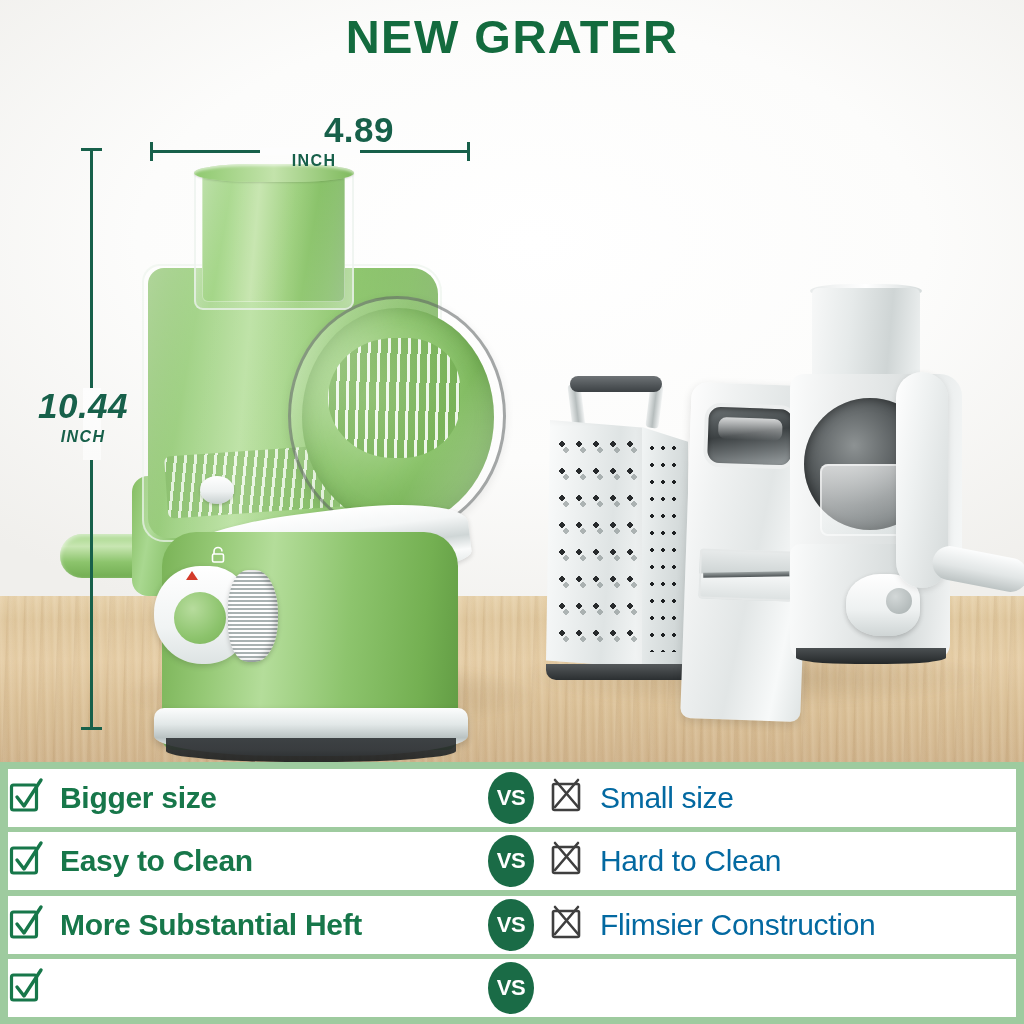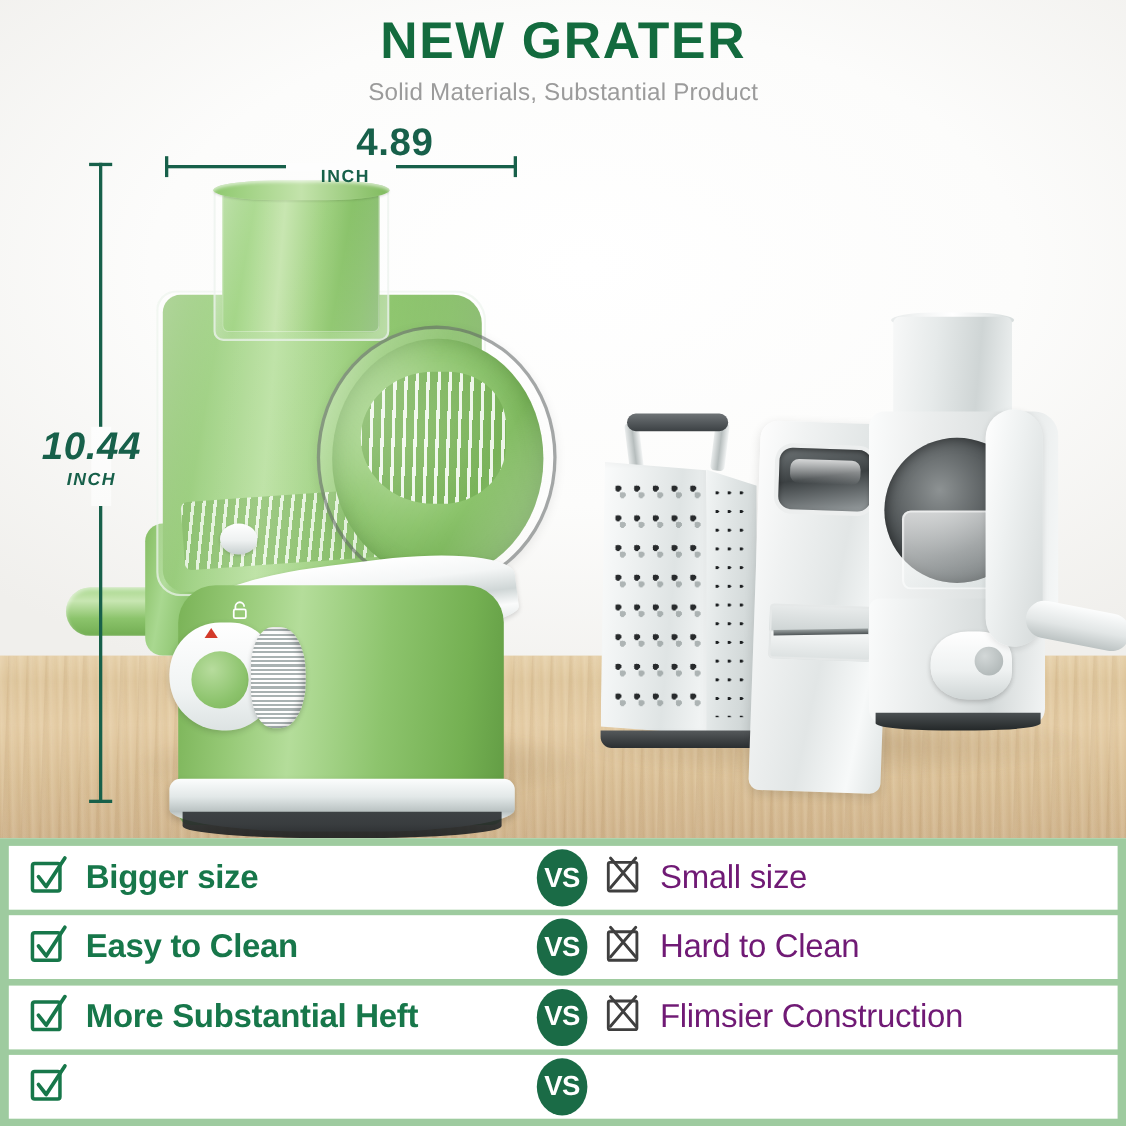--- a/index.html
+++ b/index.html
@@ -446,53 +446,52 @@
     position: relative;
     height: 58px;
     background: #ffffff;
     display: flex;
     align-items: center;
   }
   .cell-left {
     display: flex;
     align-items: center;
     width: 480px;
-    padding-left: 18px;
     gap: 16px;
   }
   .cell-right {
     display: flex;
     align-items: center;
     flex: 1;
     padding-left: 14px;
     gap: 16px;
   }
   .vs {
     width: 46px; height: 52px;
     border-radius: 50%;
     background: #1A6B46;
     color: #ffffff;
-    font-size: 25px;
+    font-size: 22px;
     font-weight: bold;
     display: flex;
     align-items: center;
     justify-content: center;
     letter-spacing: -0.5px;
     flex: 0 0 auto;
   }
   .label-pro {
     font-size: 30px;
     font-weight: bold;
     color: #17774A;
     white-space: nowrap;
     letter-spacing: -0.3px;
   }
   .label-con {
     font-size: 30px;
-    color: #701a75;
+    color: #0369a1;
     white-space: nowrap;
     letter-spacing: -0.3px;
   }
   .ico { flex: 0 0 auto; width: 36px; height: 40px; }
 </style>
 </head>
 <body>
 
 <div id="page">
 
@@ -580,21 +579,20 @@
     </div>
     <div class="dim-v-gap"></div>
     <div class="dim-v-label">
       <div class="num">10.44</div>
       <div class="unit">INCH</div>
     </div>
   </div>
 
   <div class="header">
     <div class="title">NEW GRATER</div>
-    <div class="subtitle">Solid Materials, Substantial Product</div>
   </div>
 
   <div class="compare" id="compare">
       <div class="crow">
         <div class="cell-left">
        <span><svg class="ico" viewBox="0 0 36 40" aria-hidden="true">
   <rect x="3.5" y="9" width="25" height="25" rx="2" fill="none" stroke="#17774A" stroke-width="3.2"></rect>
   <path d="M9 21 L16 30 L33 4" fill="none" stroke="#17774A" stroke-width="3.4" stroke-linecap="round" stroke-linejoin="round"></path>
 </svg></span>
        <span class="label-pro">Bigger size</span>

